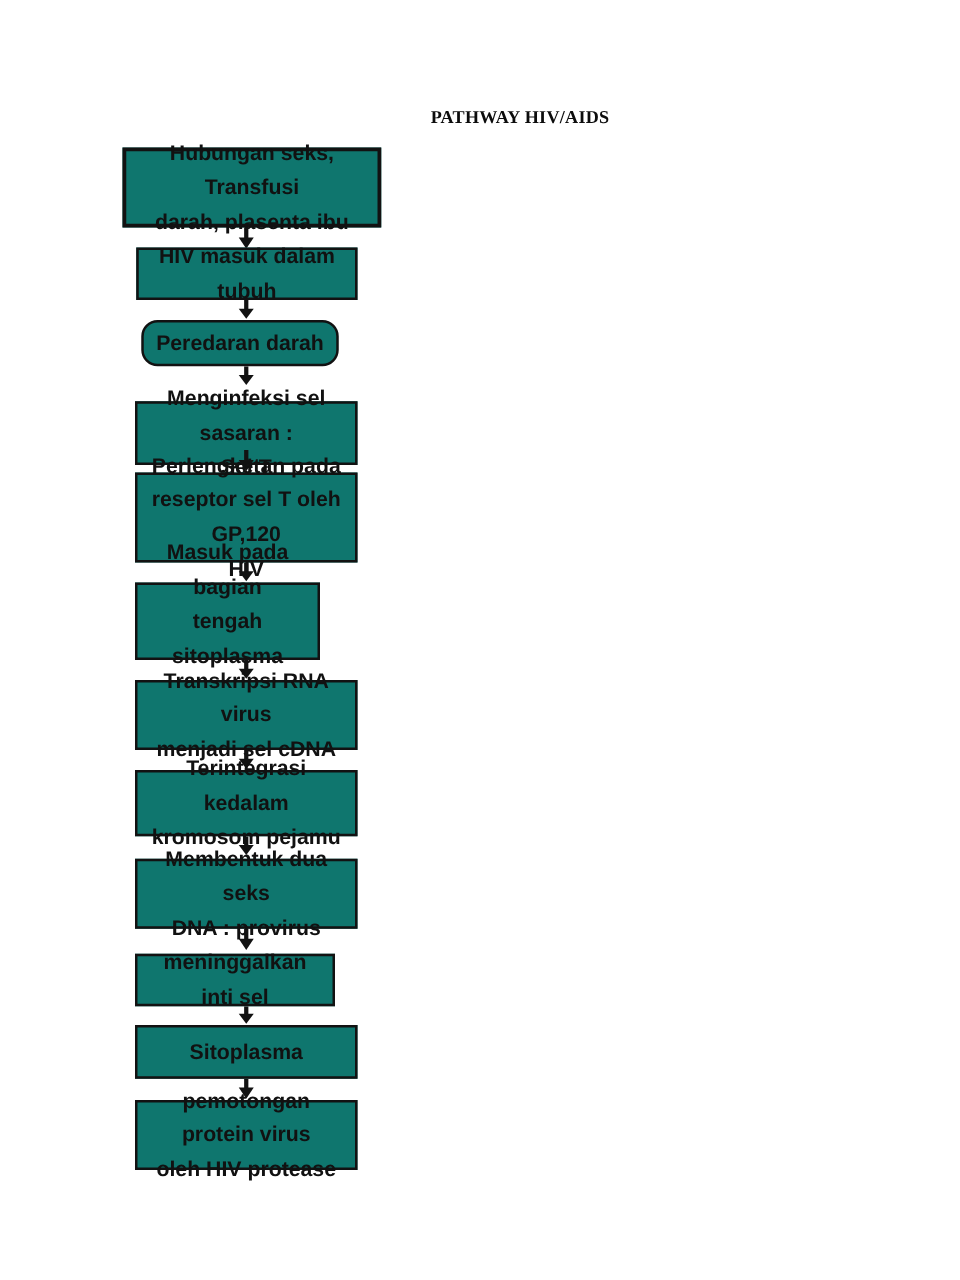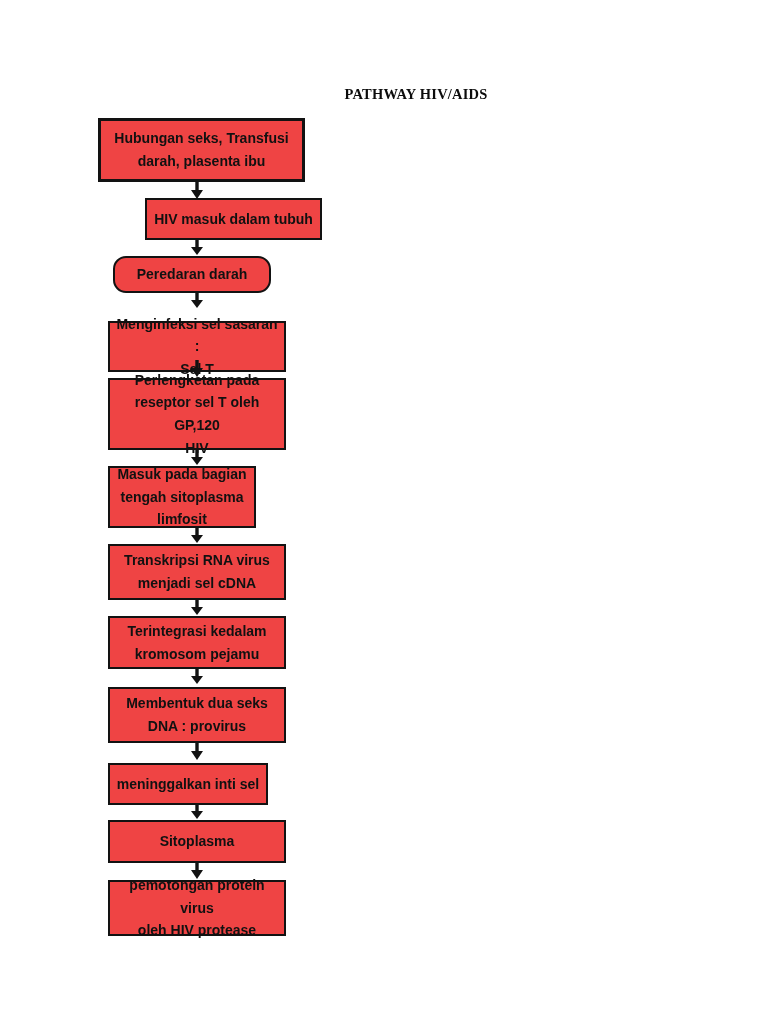--- a/index.html
+++ b/index.html
@@ -41,30 +41,30 @@
   .flow {
     position: absolute;
     left: 0;
     top: 0;
     width: 768px;
   }
 
   .node {
     position: absolute;
     box-sizing: border-box;
-    background: #ef4444;
+    background: #0f766e;
     border: 2.2px solid #121212;
     display: flex;
     align-items: center;
     justify-content: center;
     text-align: center;
     color: #111111;
     font-family: "Liberation Sans", "DejaVu Sans", sans-serif;
     font-weight: bold;
-    font-size: 14px;
+    font-size: 17px;
     line-height: 1.62;
     padding: 2px 6px;
     white-space: pre-line;
   }
   .node.thick {
     border-width: 3.4px;
   }
   .node.wide-border {
     border-width: 2.8px;
   }
@@ -91,21 +91,21 @@
     <div class="node thick" style="left:98px; top:118px; width:207px; height:64px;">Hubungan seks, Transfusi
 darah, plasenta ibu</div>
 
     <div class="arrow" style="left:188px; top:182px; height:18px;">
       <svg width="18" height="18" viewBox="0 0 18 18">
         <path d="M9 0 L9 9" stroke="#121212" stroke-width="3.4" fill="none"></path>
         <path d="M3 8 L9 17 L15 8 Z" fill="#121212"></path>
       </svg>
     </div>
 
-    <div class="node" style="left:109px; top:198px; width:177px; height:42px;margin-left:36px;">HIV masuk dalam tubuh</div>
+    <div class="node" style="left:109px; top:198px; width:177px; height:42px;">HIV masuk dalam tubuh</div>
 
     <div class="arrow" style="left:188px; top:240px; height:16px;">
       <svg width="18" height="16" viewBox="0 0 18 16">
         <path d="M9 0 L9 8" stroke="#121212" stroke-width="3.4" fill="none"></path>
         <path d="M3 7 L9 15 L15 7 Z" fill="#121212"></path>
       </svg>
     </div>
 
     <div class="node" style="left:113px; top:256px; width:158px; height:37px;border-radius:13px;">Peredaran darah</div>
 

